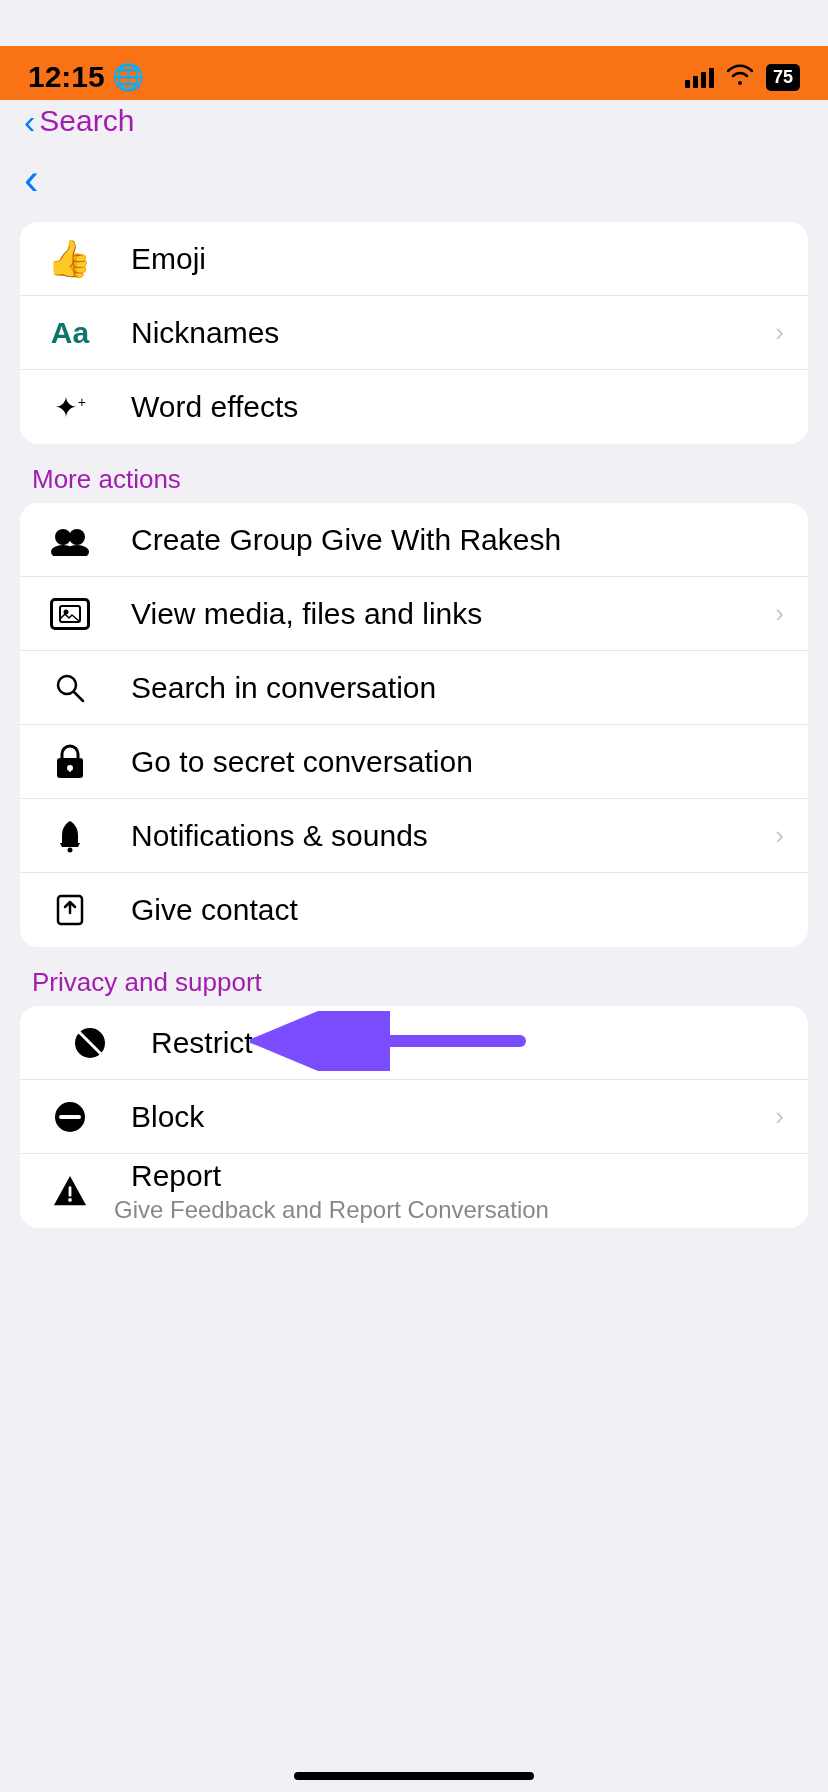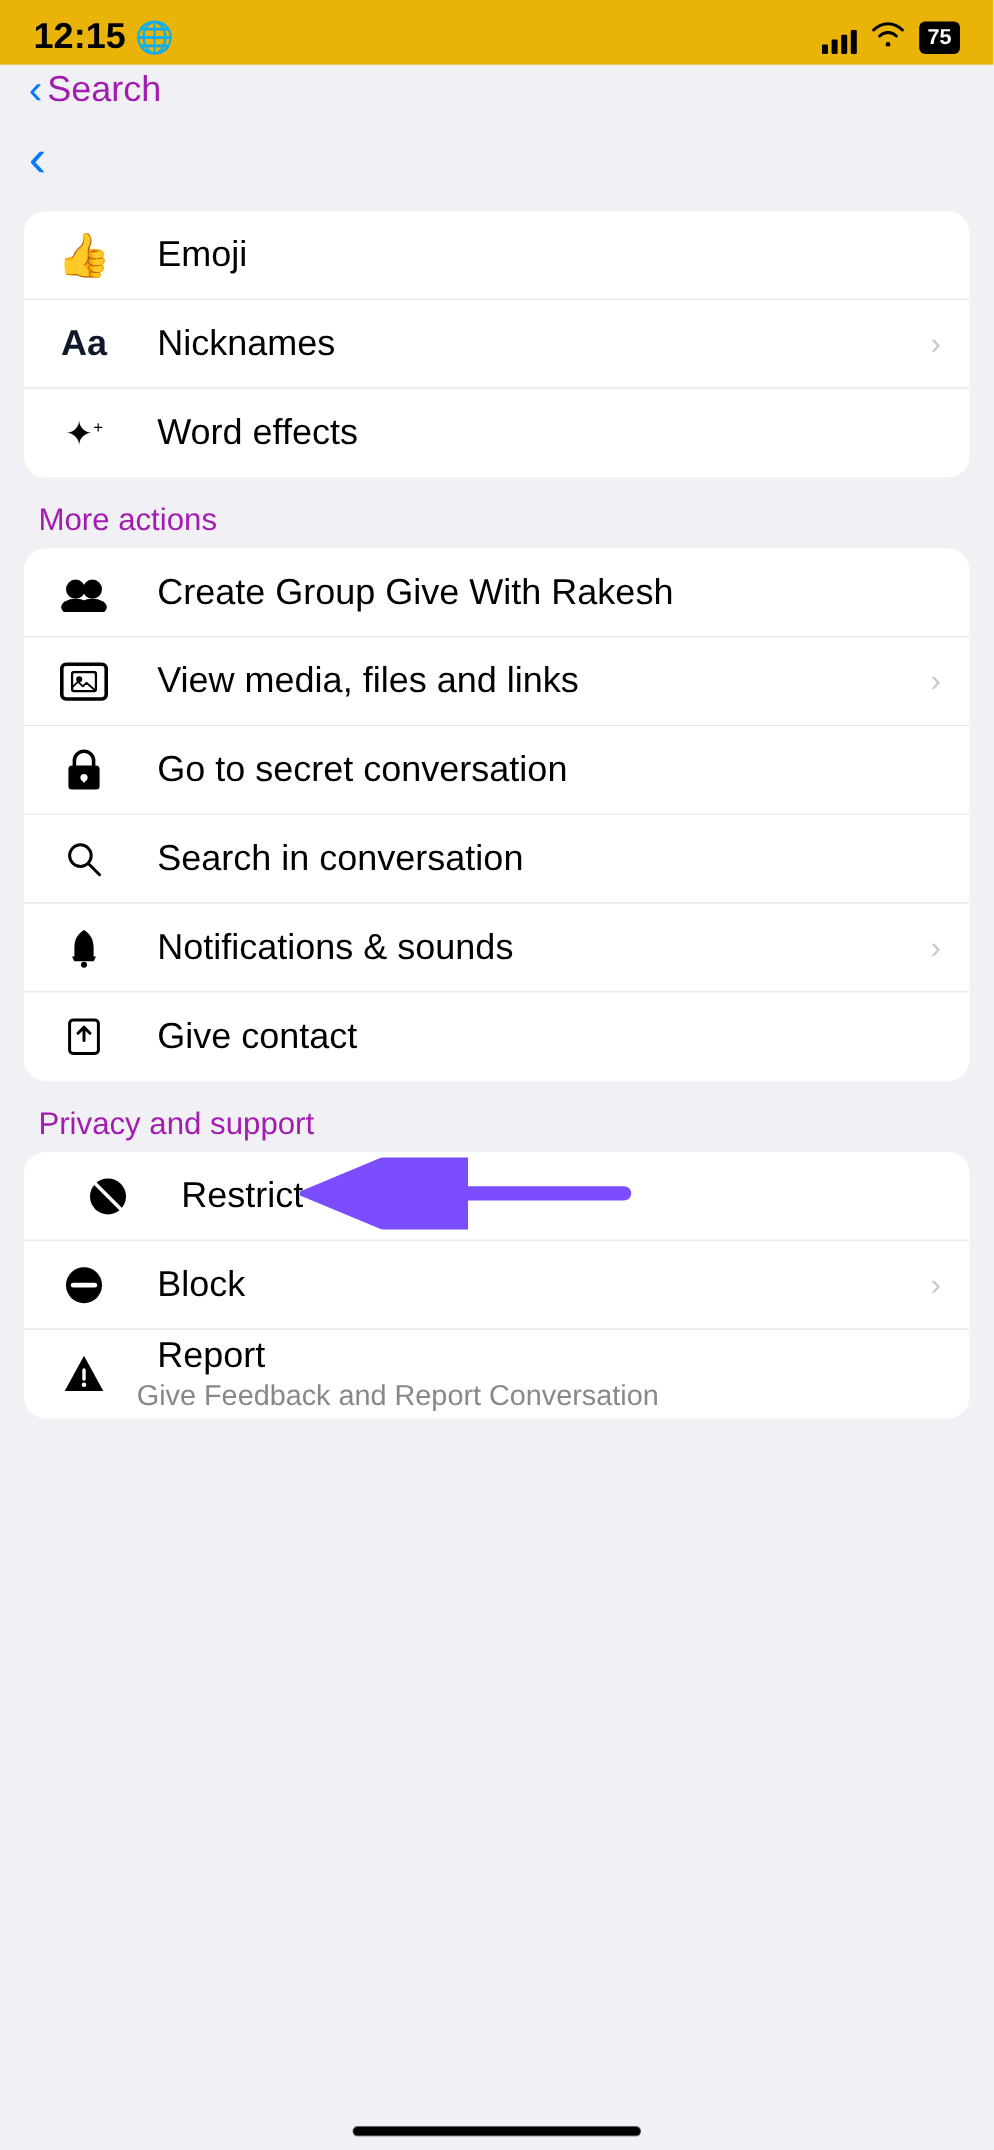--- a/index.html
+++ b/index.html
@@ -13,36 +13,37 @@
       position: relative;
       overflow-x: hidden;
     }
 
     
     .status-bar {
       display: flex;
       justify-content: space-between;
       align-items: center;
       padding: 14px 28px 6px 28px;
-      background: #eab308;
+      background: #f97316;
       height: 54px;
+      margin-top: 46px;
     }
 
     .status-time {
       font-size: 30px;
       font-weight: 600;
       color: #000;
       display: flex;
       align-items: center;
       gap: 8px;
     }
 
     .status-right {
       display: flex;
-      align-items: flex-end;
+      align-items: center;
       gap: 12px;
     }
 
     .signal-bars {
       display: flex;
       align-items: flex-end;
       gap: 3px;
       height: 22px;
     }
 
@@ -163,21 +164,21 @@
     .item-chevron {
       font-size: 26px;
       color: #c7c7cc;
       margin-left: 8px;
     }
 
     
     .aa-icon {
       font-size: 30px;
       font-weight: 700;
-      color: #0f172a;
+      color: #0f766e;
     }
 
     
     .media-icon {
       width: 40px;
       height: 32px;
       border: 3px solid #000;
       border-radius: 5px;
       display: flex;
       align-items: center;
@@ -300,41 +301,41 @@
       </div>
     </div>
     <div class="item-text-block">
       <span class="item-label">View media, files and links</span>
     </div>
     <span class="item-chevron">›</span>
   </div>
 
   <div class="card-item">
     <div class="item-icon">
+      <svg width="30" height="30" viewBox="0 0 30 30" fill="none">
+        <circle cx="12" cy="12" r="9" stroke="#000" stroke-width="2.5"></circle>
+        <line x1="19" y1="19" x2="28" y2="28" stroke="#000" stroke-width="2.5" stroke-linecap="round"></line>
+      </svg>
+    </div>
+    <div class="item-text-block">
+      <span class="item-label">Search in conversation</span>
+    </div>
+  </div>
+
+  <div class="card-item">
+    <div class="item-icon">
       <svg width="30" height="36" viewBox="0 0 30 36" fill="none">
         <rect x="2" y="14" width="26" height="20" rx="3" fill="#000"></rect>
         <path d="M7 14V10a8 8 0 0116 0v4" stroke="#000" stroke-width="3" fill="none" stroke-linecap="round"></path>
         <circle cx="15" cy="24" r="3" fill="#fff"></circle>
         <rect x="14" y="24" width="2" height="4" rx="1" fill="#fff"></rect>
       </svg>
     </div>
     <div class="item-text-block">
       <span class="item-label">Go to secret conversation</span>
-    </div>
-  </div>
-
-  <div class="card-item">
-    <div class="item-icon">
-      <svg width="30" height="30" viewBox="0 0 30 30" fill="none">
-        <circle cx="12" cy="12" r="9" stroke="#000" stroke-width="2.5"></circle>
-        <line x1="19" y1="19" x2="28" y2="28" stroke="#000" stroke-width="2.5" stroke-linecap="round"></line>
-      </svg>
-    </div>
-    <div class="item-text-block">
-      <span class="item-label">Search in conversation</span>
     </div>
   </div>
 
   <div class="card-item">
     <div class="item-icon">
       <svg width="28" height="34" viewBox="0 0 28 34" fill="none">
         <path d="M14 2C14 2 6 6 6 16v8H4l2 4h16l2-4h-2v-8C22 6 14 2 14 2z" fill="#000"></path>
         <circle cx="14" cy="31" r="2.5" fill="#000"></circle>
       </svg>
     </div>

